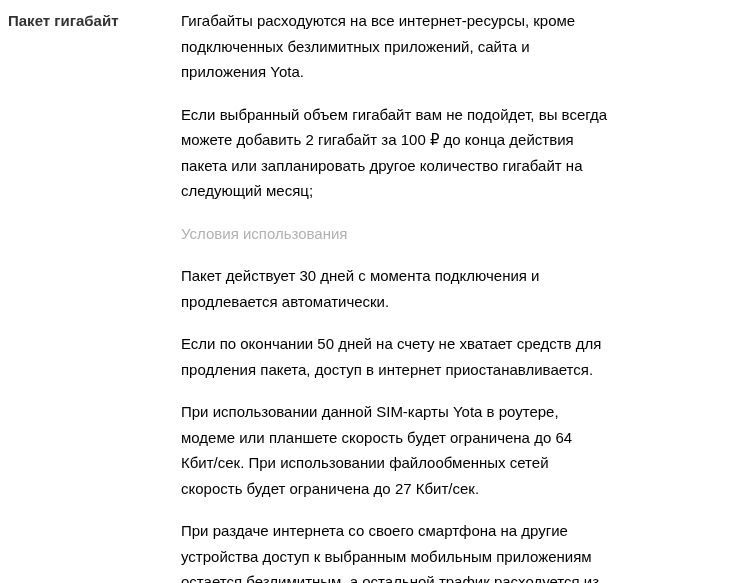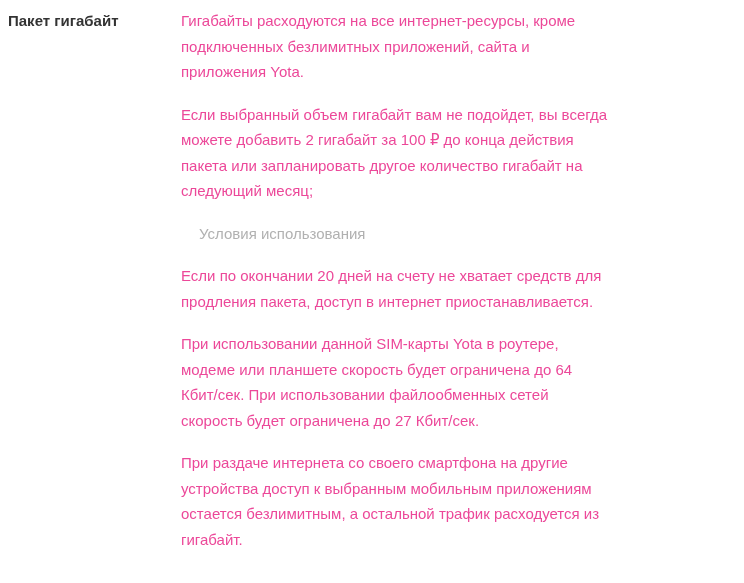--- a/index.html
+++ b/index.html
@@ -36,37 +36,37 @@
   .row-desc-cell {
     flex: 1 1 auto;
     max-width: 524px;
     box-sizing: border-box;
     padding-right: 20px;
   }
   .row-desc-cell p {
     margin: 0 0 17px 0;
     font-size: 15px;
     line-height: 25.5px;
-    color: #ec4899;
+    color: #000000;
   }
   .row-desc-cell p.muted {
     color: #b1b1b1;
-    margin-left: 18px;
   }
 </style>
 </head>
 <body>
 
 <div class="page">
   <div class="row">
     <div class="row-label-cell">
       <div class="row-label">Пакет гигабайт</div>
     </div>
     <div class="row-desc-cell">
       <p>Гигабайты расходуются на все интернет-ресурсы, кроме подключенных безлимитных приложений, сайта и приложения Yota.</p>
       <p>Если выбранный объем гигабайт вам не подойдет, вы всегда можете добавить 2 гигабайт за 100 ₽ до конца действия пакета или запланировать другое количество гигабайт на следующий месяц;</p>
       <p class="muted">Условия использования</p>
-      <p>Если по окончании 20 дней на счету не хватает средств для продления пакета, доступ в интернет приостанавливается.</p>
+      <p>Пакет действует 30 дней с момента подключения и продлевается автоматически.</p>
+      <p>Если по окончании 50 дней на счету не хватает средств для продления пакета, доступ в интернет приостанавливается.</p>
       <p>При использовании данной SIM-карты Yota в роутере, модеме или планшете скорость будет ограничена до 64 Кбит/сек. При использовании файлообменных сетей скорость будет ограничена до 27 Кбит/сек.</p>
       <p>При раздаче интернета со своего смартфона на другие устройства доступ к выбранным мобильным приложениям остается безлимитным, а остальной трафик расходуется из гигабайт.</p>
     </div>
   </div>
 </div>
 
 </body></html>

